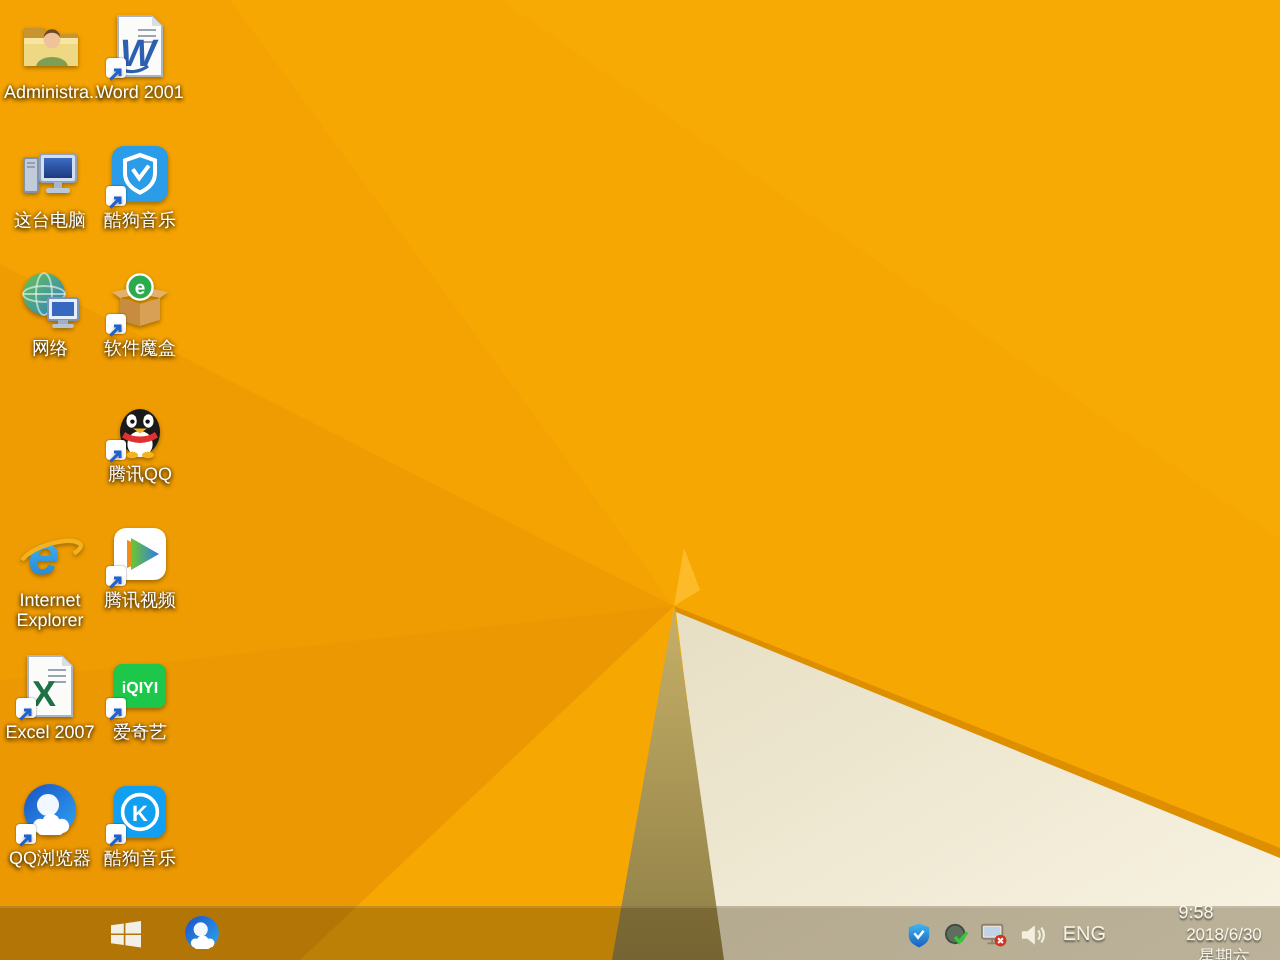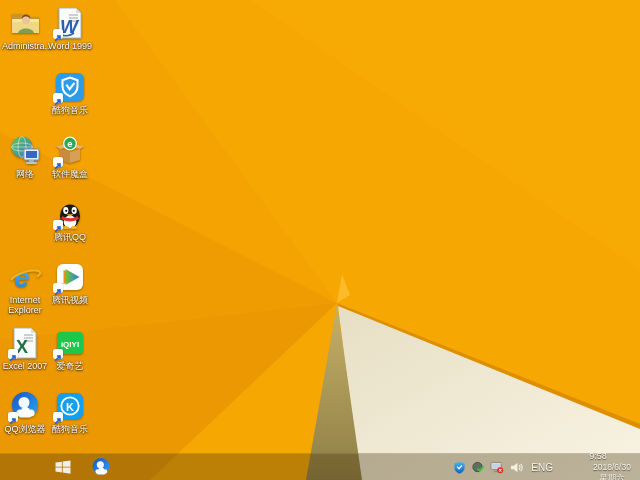--- a/index.html
+++ b/index.html
@@ -77,23 +77,42 @@
         <path d="M16 9h9M16 12h9M16 15h9" stroke="#9AA4B2" stroke-width="1"></path>
         <text x="7" y="27" font-size="19" font-weight="bold" font-style="italic" fill="#2C5FB0">W</text>
         <path d="M7 28c4 3 10 2 14-1" stroke="#2C5FB0" stroke-width="1.6" fill="none"></path>
       </svg>
       <span class="sc">
         <svg width="10" height="10" viewBox="0 0 10 10">
             <path d="M2.2 7.8L7 3M4 3h3v3" stroke="#1E62D0" stroke-width="1.5" fill="none"></path>
           </svg>
       </span>
     </div>
-    <div class="lbl">Word 1999</div>
-  </div>
-
+    <div class="lbl">Word 2001</div>
+  </div>
+
+  <div class="cell" style="left:2px;top:70px">
+    <div class="art">
+      <svg width="34" height="34" viewBox="0 0 34 34">
+        <defs>
+            <linearGradient id="scrG" x1="0" y1="0" x2="0" y2="1">
+          <stop offset="0" stop-color="#3E6BC4"></stop>
+              <stop offset="1" stop-color="#1A3A7E"></stop>
+            </linearGradient>
+          </defs>
+        <rect x="4" y="9" width="7" height="17" rx="1" fill="#C2CBD9" stroke="#8292A8"></rect>
+        <path d="M5.5 11.5h4M5.5 13.5h4" stroke="#8292A8" stroke-width="0.8"></path>
+        <rect x="12" y="7" width="18" height="14" rx="1.5" fill="#D4DEEC" stroke="#8FA2BE"></rect>
+        <rect x="14" y="9" width="14" height="10" fill="url(#scrG)"></rect>
+        <rect x="19" y="21" width="4" height="3" fill="#A9B6C9"></rect>
+        <rect x="15" y="24" width="12" height="2.5" rx="1" fill="#BCC8D8"></rect>
+      </svg>
+    </div>
+    <div class="lbl">这台电脑</div>
+  </div>
 
   <div class="cell" style="left:47px;top:70px">
     <div class="art">
       <svg width="34" height="34" viewBox="0 0 34 34">
         <rect x="3" y="3" width="28" height="28" rx="6" fill="#2B9CE8"></rect>
         <path d="M17 7.5l7.5 2.7v6.3c0 4.8-3.2 7.8-7.5 9.8-4.3-2-7.5-5-7.5-9.8v-6.3z" fill="none" stroke="#FFF" stroke-width="2"></path>
         <path d="M13.4 14.6l3.2 4.6 4.8-6.4" fill="none" stroke="#FFF" stroke-width="2"></path>
       </svg>
       <span class="sc">
         <svg width="10" height="10" viewBox="0 0 10 10">

